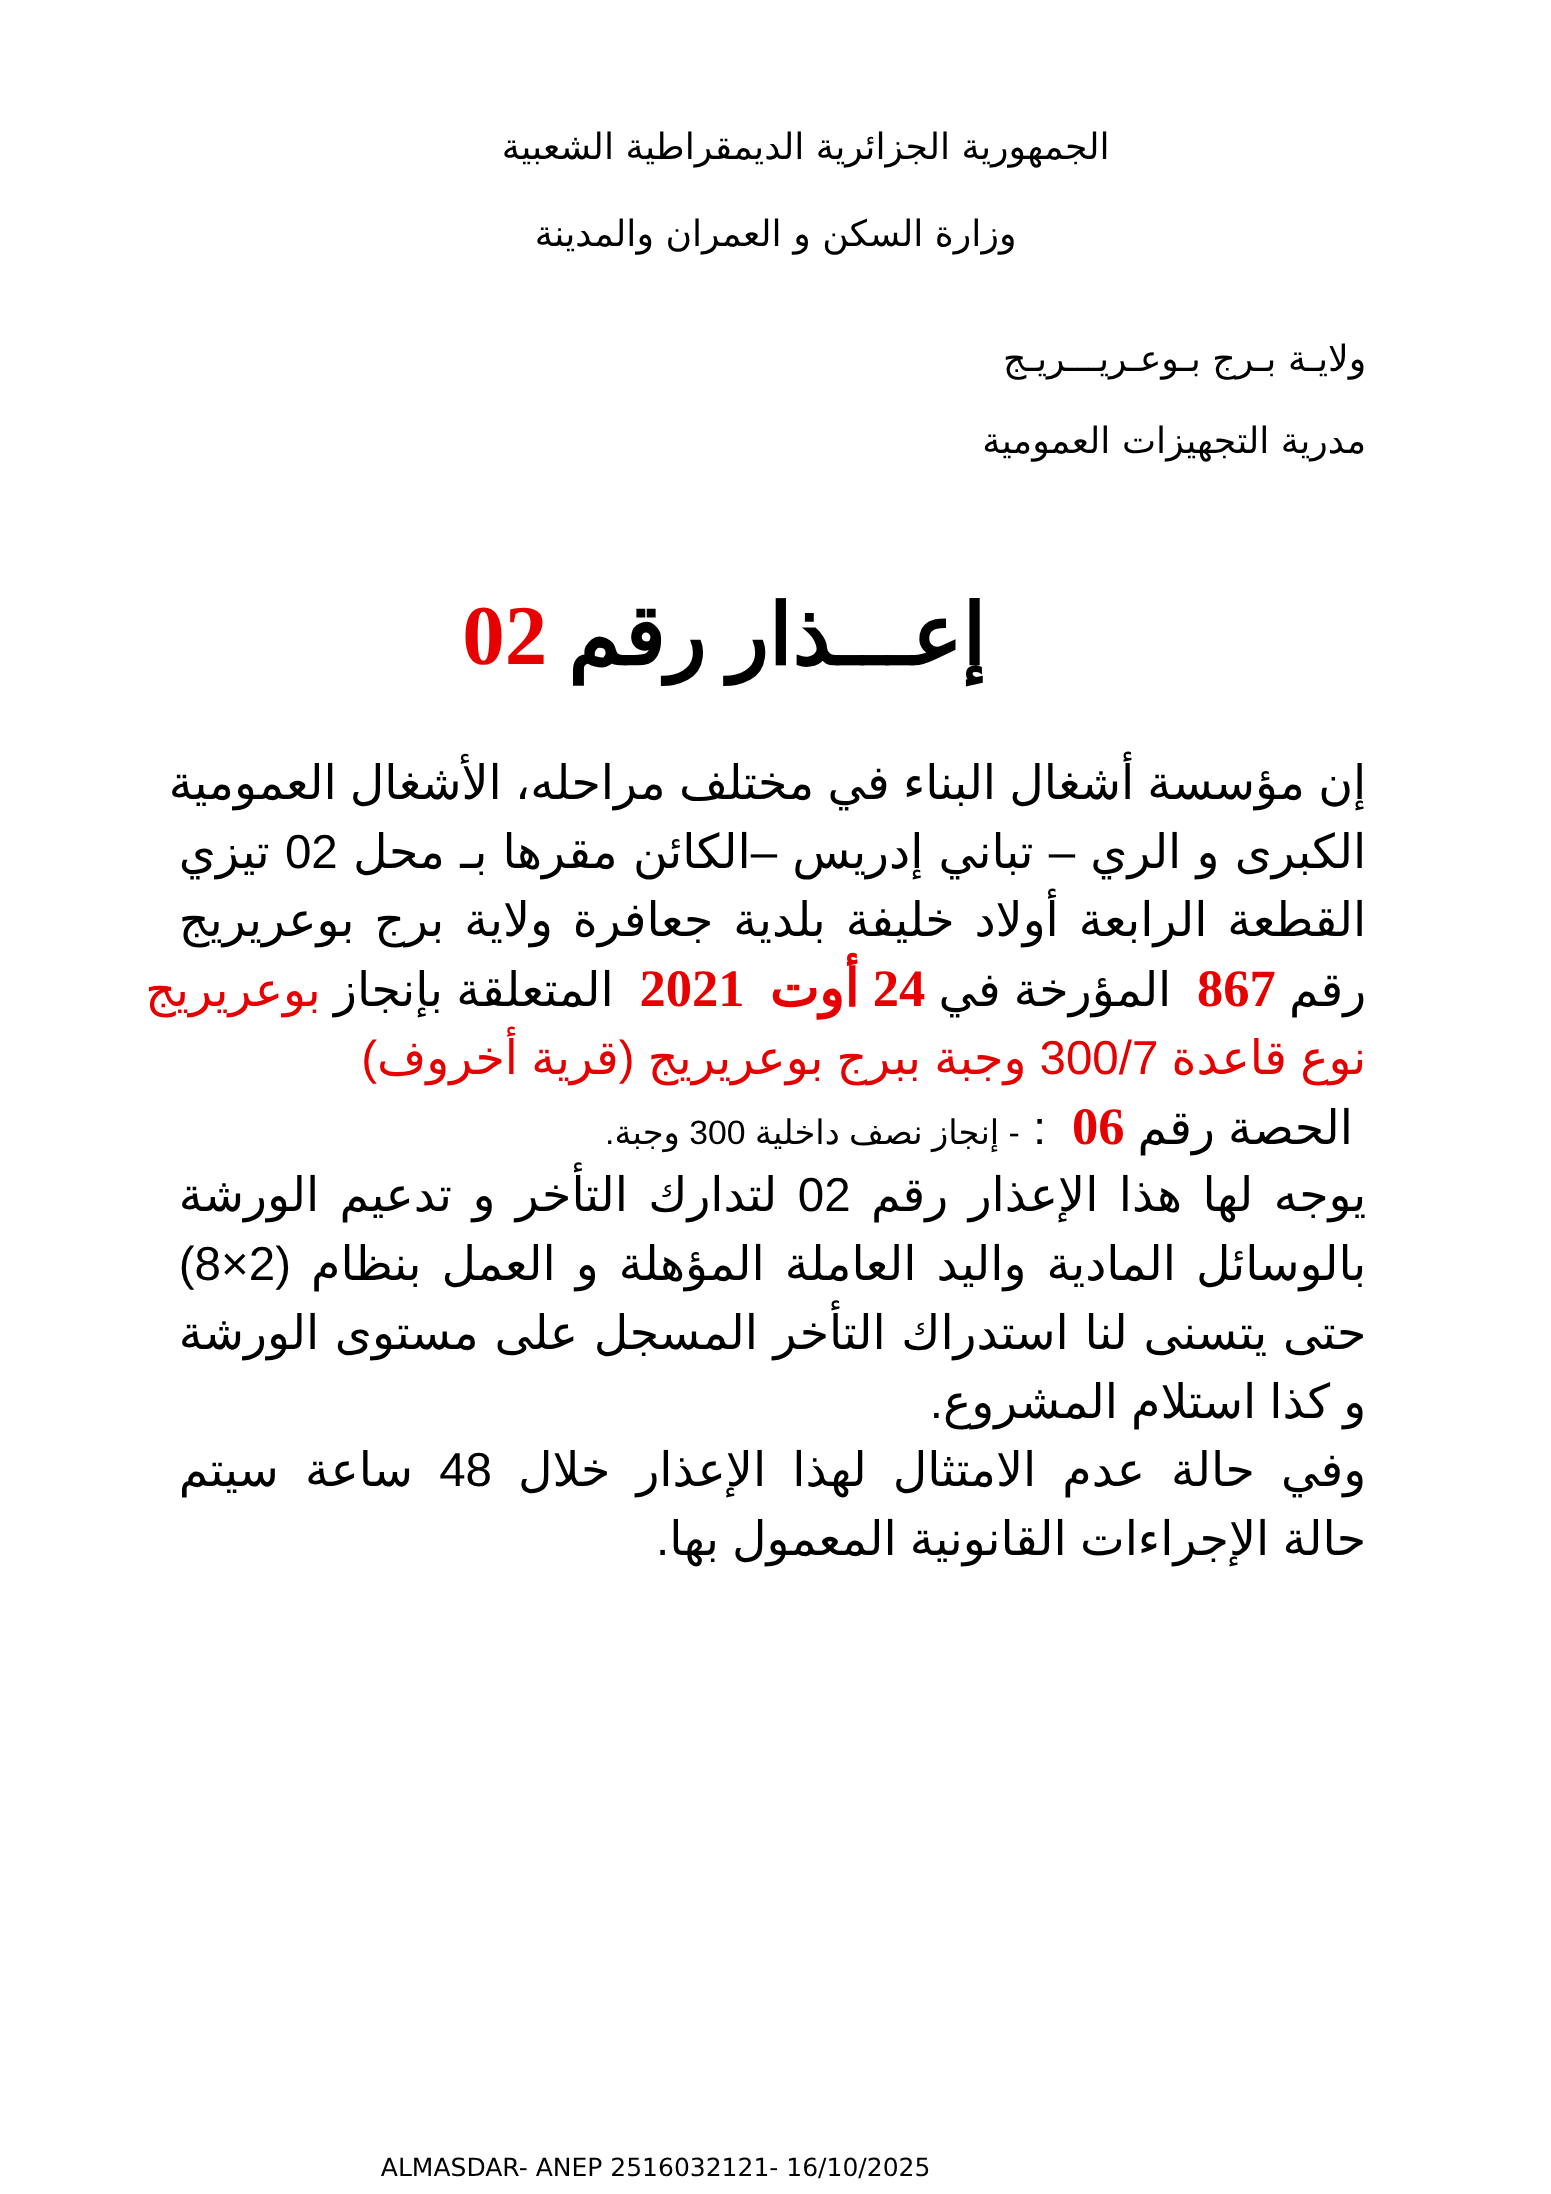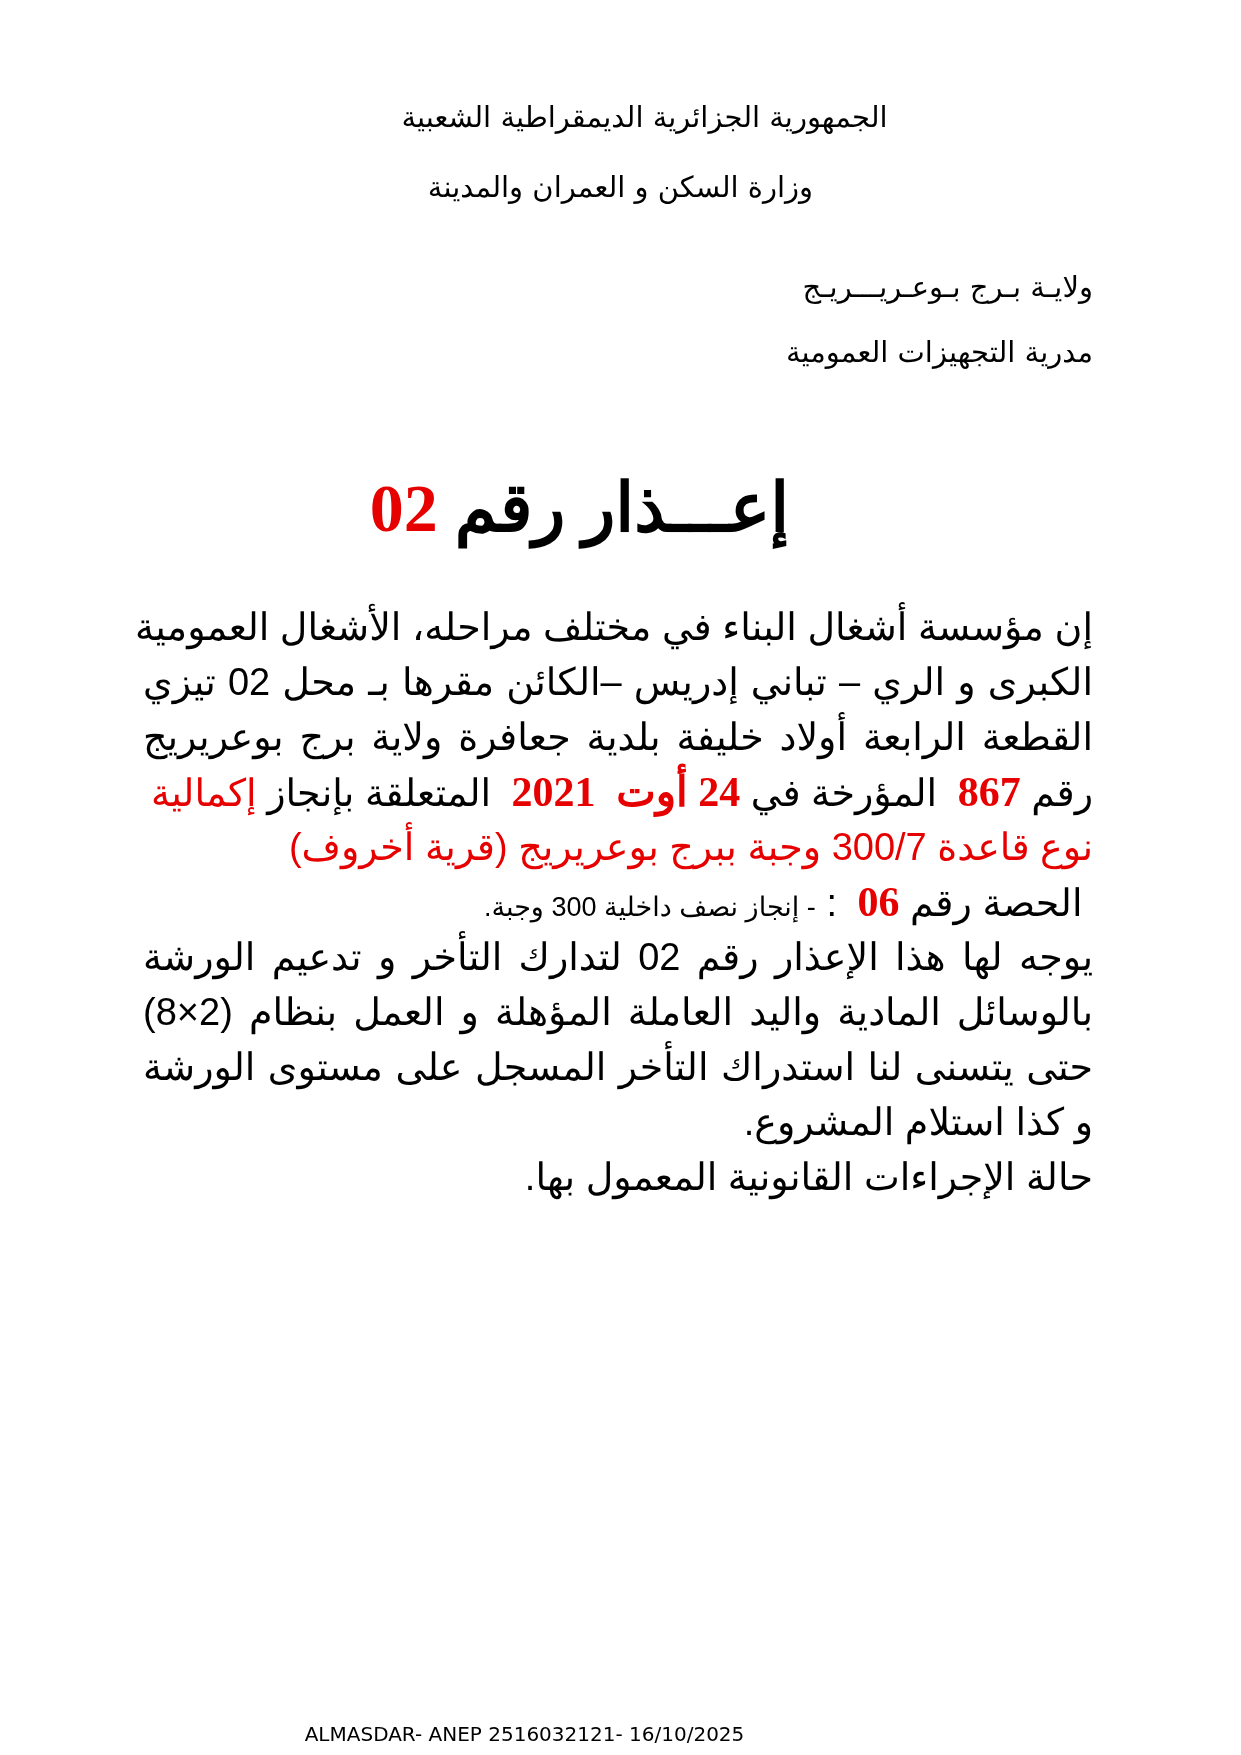--- a/index.html
+++ b/index.html
@@ -43,30 +43,31 @@
     <span class="line justify">إن مؤسسة أشغال البناء في مختلف مراحله، الأشغال العمومية</span>
     <span class="line justify">الكبرى و الري – تباني إدريس –الكائن مقرها بـ محل 02 تيزي</span>
     <span class="line justify">القطعة الرابعة أولاد خليفة بلدية جعافرة ولاية برج بوعريريج</span>
     <span class="line">
       <span>رقم</span>
       <span class="red num-bold">867</span>
       <span>المؤرخة في</span>
       <span class="red num-bold">24 أوت</span>
       <span class="red num-bold">2021</span>
       <span>المتعلقة بإنجاز</span>
-      <span class="red">إكمالية</span>
+      <span class="red">بوعريريج</span>
     </span>
     <span class="line red">نوع قاعدة 300/7 وجبة ببرج بوعريريج (قرية أخروف)</span>
     <span class="line">
       &nbsp;<span>الحصة رقم</span>
       <span class="red num-bold">06</span>
       <span>:</span>
       <span class="small">- إنجاز نصف داخلية 300 وجبة.</span>
     </span>
     <span class="line justify">يوجه لها هذا الإعذار رقم 02 لتدارك التأخر و تدعيم الورشة</span>
     <span class="line justify">بالوسائل المادية واليد العاملة المؤهلة و العمل بنظام (2×8)</span>
     <span class="line justify">حتى يتسنى لنا استدراك التأخر المسجل على مستوى الورشة</span>
     <span class="line">و كذا استلام المشروع.</span>
+    <span class="line justify">وفي حالة عدم الامتثال لهذا الإعذار خلال 48 ساعة سيتم</span>
     <span class="line">حالة الإجراءات القانونية المعمول بها.</span>
   </div>
 
   <div class="footer">ALMASDAR- ANEP  2516032121- 16/10/2025</div>
 </div>
 
 </body></html>

